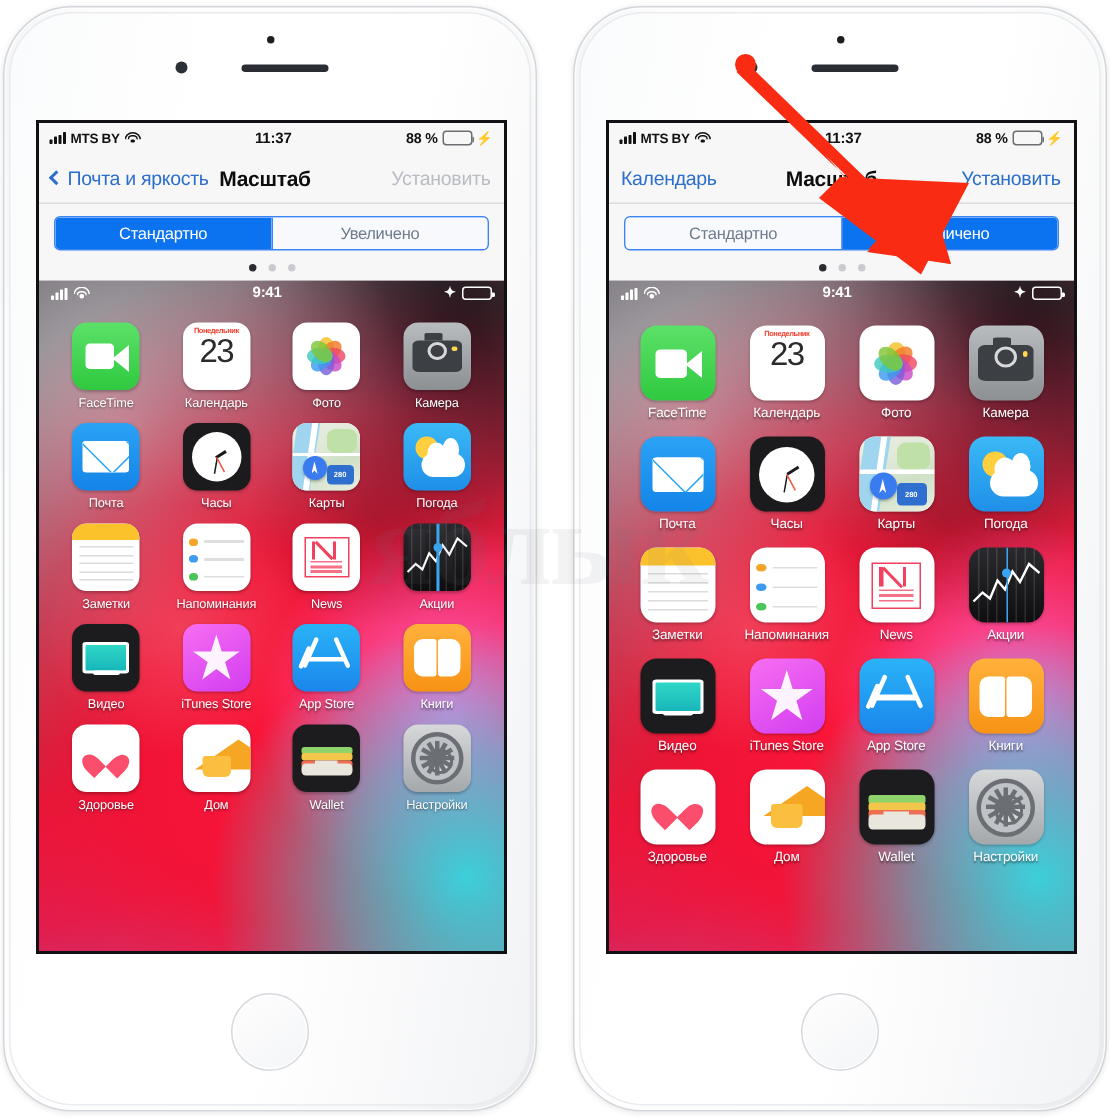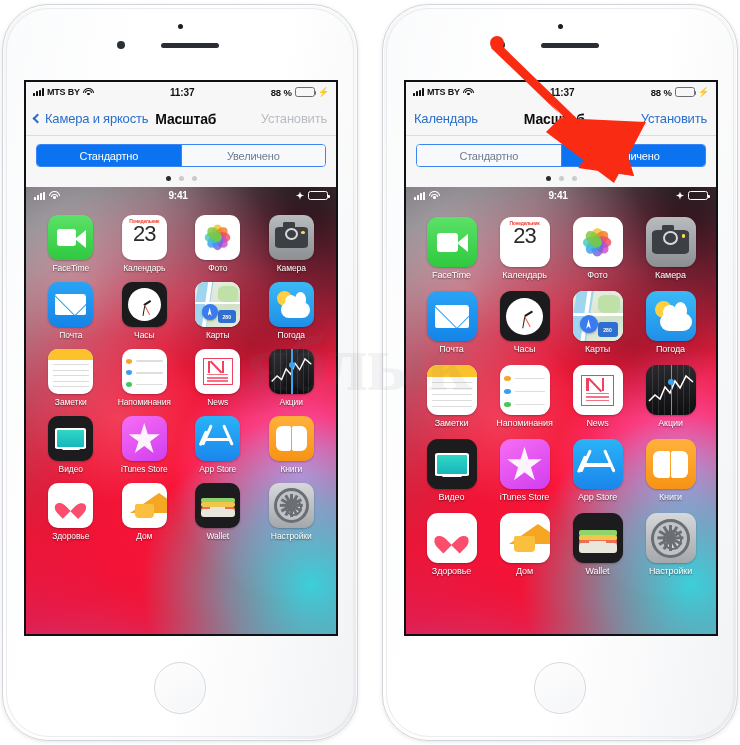--- a/index.html
+++ b/index.html
@@ -369,21 +369,21 @@
           <div class="sb-right">
             <span>88 %</span>
             <span class="batt"><span class="fill"></span></span>
             <span class="bolt">⚡</span>
           </div>
         </div>
 
         <div class="navbar">
           <div class="nav-back">
             <span class="chev"></span>
-            <span>Камера и яркость</span>
+            <span>Почта и яркость</span>
           </div>
           <div class="nav-title">Масштаб</div>
           <div class="nav-action disabled">Установить</div>
         </div>
 
         <div class="seg-area">
           <div class="segmented">
             <div class="seg on">Стандартно</div>
             <div class="seg off">Увеличено</div>
           </div>

